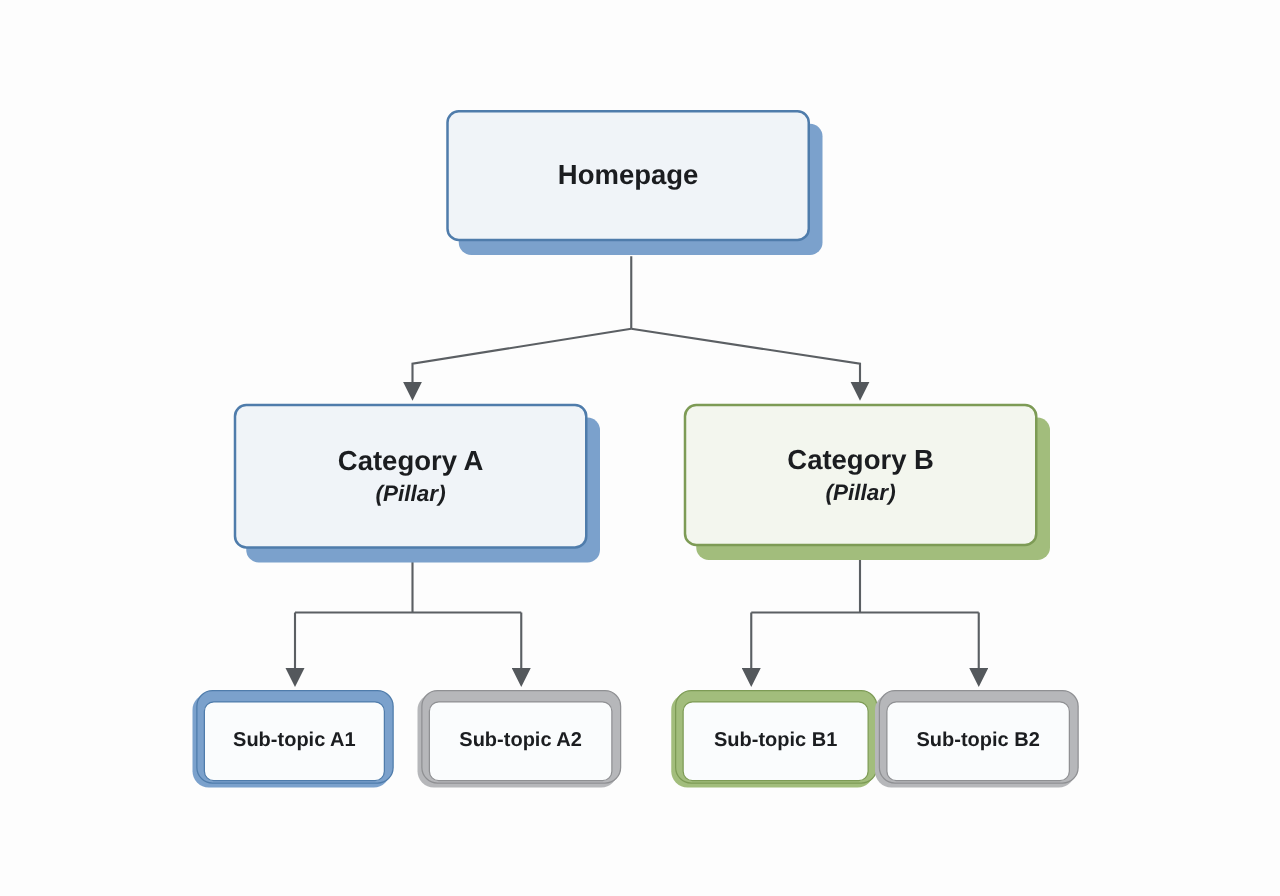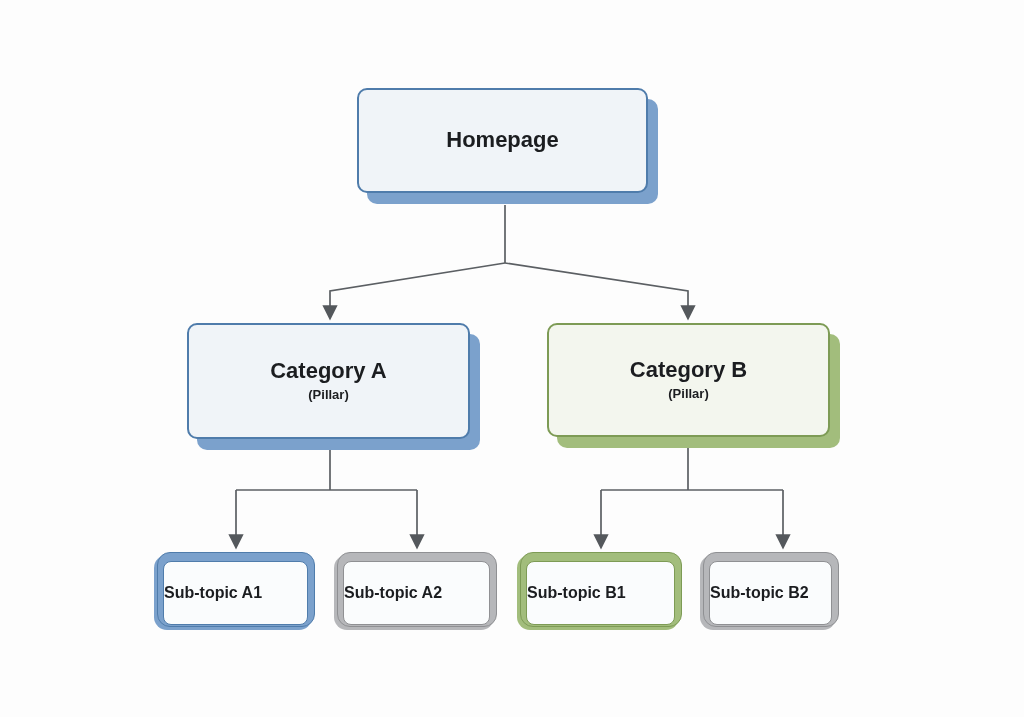--- a/index.html
+++ b/index.html
@@ -70,24 +70,25 @@
     border-color: var(--green-border);
     box-shadow: 10px 11px 0 var(--green-shadow);
   }
   .card .card-label {
     font-size: 22px;
     font-weight: 700;
     color: var(--text);
     line-height: 1.1;
   }
   .card .card-sublabel {
-    font-size: 13px;
+    font-size: 18px;
     font-weight: 700;
     color: var(--text);
     line-height: 1.1;
+    font-style: italic;
   }
 
   .node-homepage   { left: 357px; top:  88px; width: 291px; height: 105px; }
   .node-category-a { left: 187px; top: 323px; width: 283px; height: 116px; }
   .node-category-b { left: 547px; top: 323px; width: 283px; height: 114px; }
 
   
   .subtopic {
     position: absolute;
     height: 75px;
@@ -98,20 +99,21 @@
     box-shadow: -3px 3px 0 var(--blue-shadow);
   }
   .subtopic .subtopic-inner {
     width: 100%;
     height: 100%;
     background: var(--subtopic-fill);
     border: 1.5px solid var(--blue-border);
     border-radius: 8px;
     display: flex;
     align-items: center;
+    justify-content: center;
   }
   .subtopic .subtopic-label {
     font-size: 16px;
     font-weight: 700;
     color: var(--text);
     white-space: nowrap;
   }
   .subtopic.green {
     border-color: var(--green-border);
     background: var(--green-shadow);
@@ -120,22 +122,22 @@
   .subtopic.green .subtopic-inner { border-color: var(--green-border); }
   .subtopic.gray {
     border-color: var(--gray-border);
     background: var(--gray-frame);
     box-shadow: -3px 3px 0 var(--gray-frame);
   }
   .subtopic.gray .subtopic-inner { border-color: var(--gray-border); }
 
   .node-subtopic-a1 { left: 157px; top: 552px; width: 158px; }
   .node-subtopic-a2 { left: 337px; top: 552px; width: 160px; }
-  .node-subtopic-b1 { left: 520px; top: 552px; width: 162px; }
-  .node-subtopic-b2 { left: 703px; top: 552px; width: 136px; }
+  .node-subtopic-b1 { left: 540px; top: 552px; width: 162px; }
+  .node-subtopic-b2 { left: 703px; top: 552px; width: 160px; }
 </style>
 </head>
 <body>
 
 <div class="canvas">
 
 
   <svg class="edges-svg" viewBox="0 0 1024 717" xmlns="http://www.w3.org/2000/svg">
     <defs>
       <marker id="arrow" viewBox="0 0 10 10" refX="7" refY="5" markerWidth="9" markerHeight="9" orient="auto-start-reverse">

